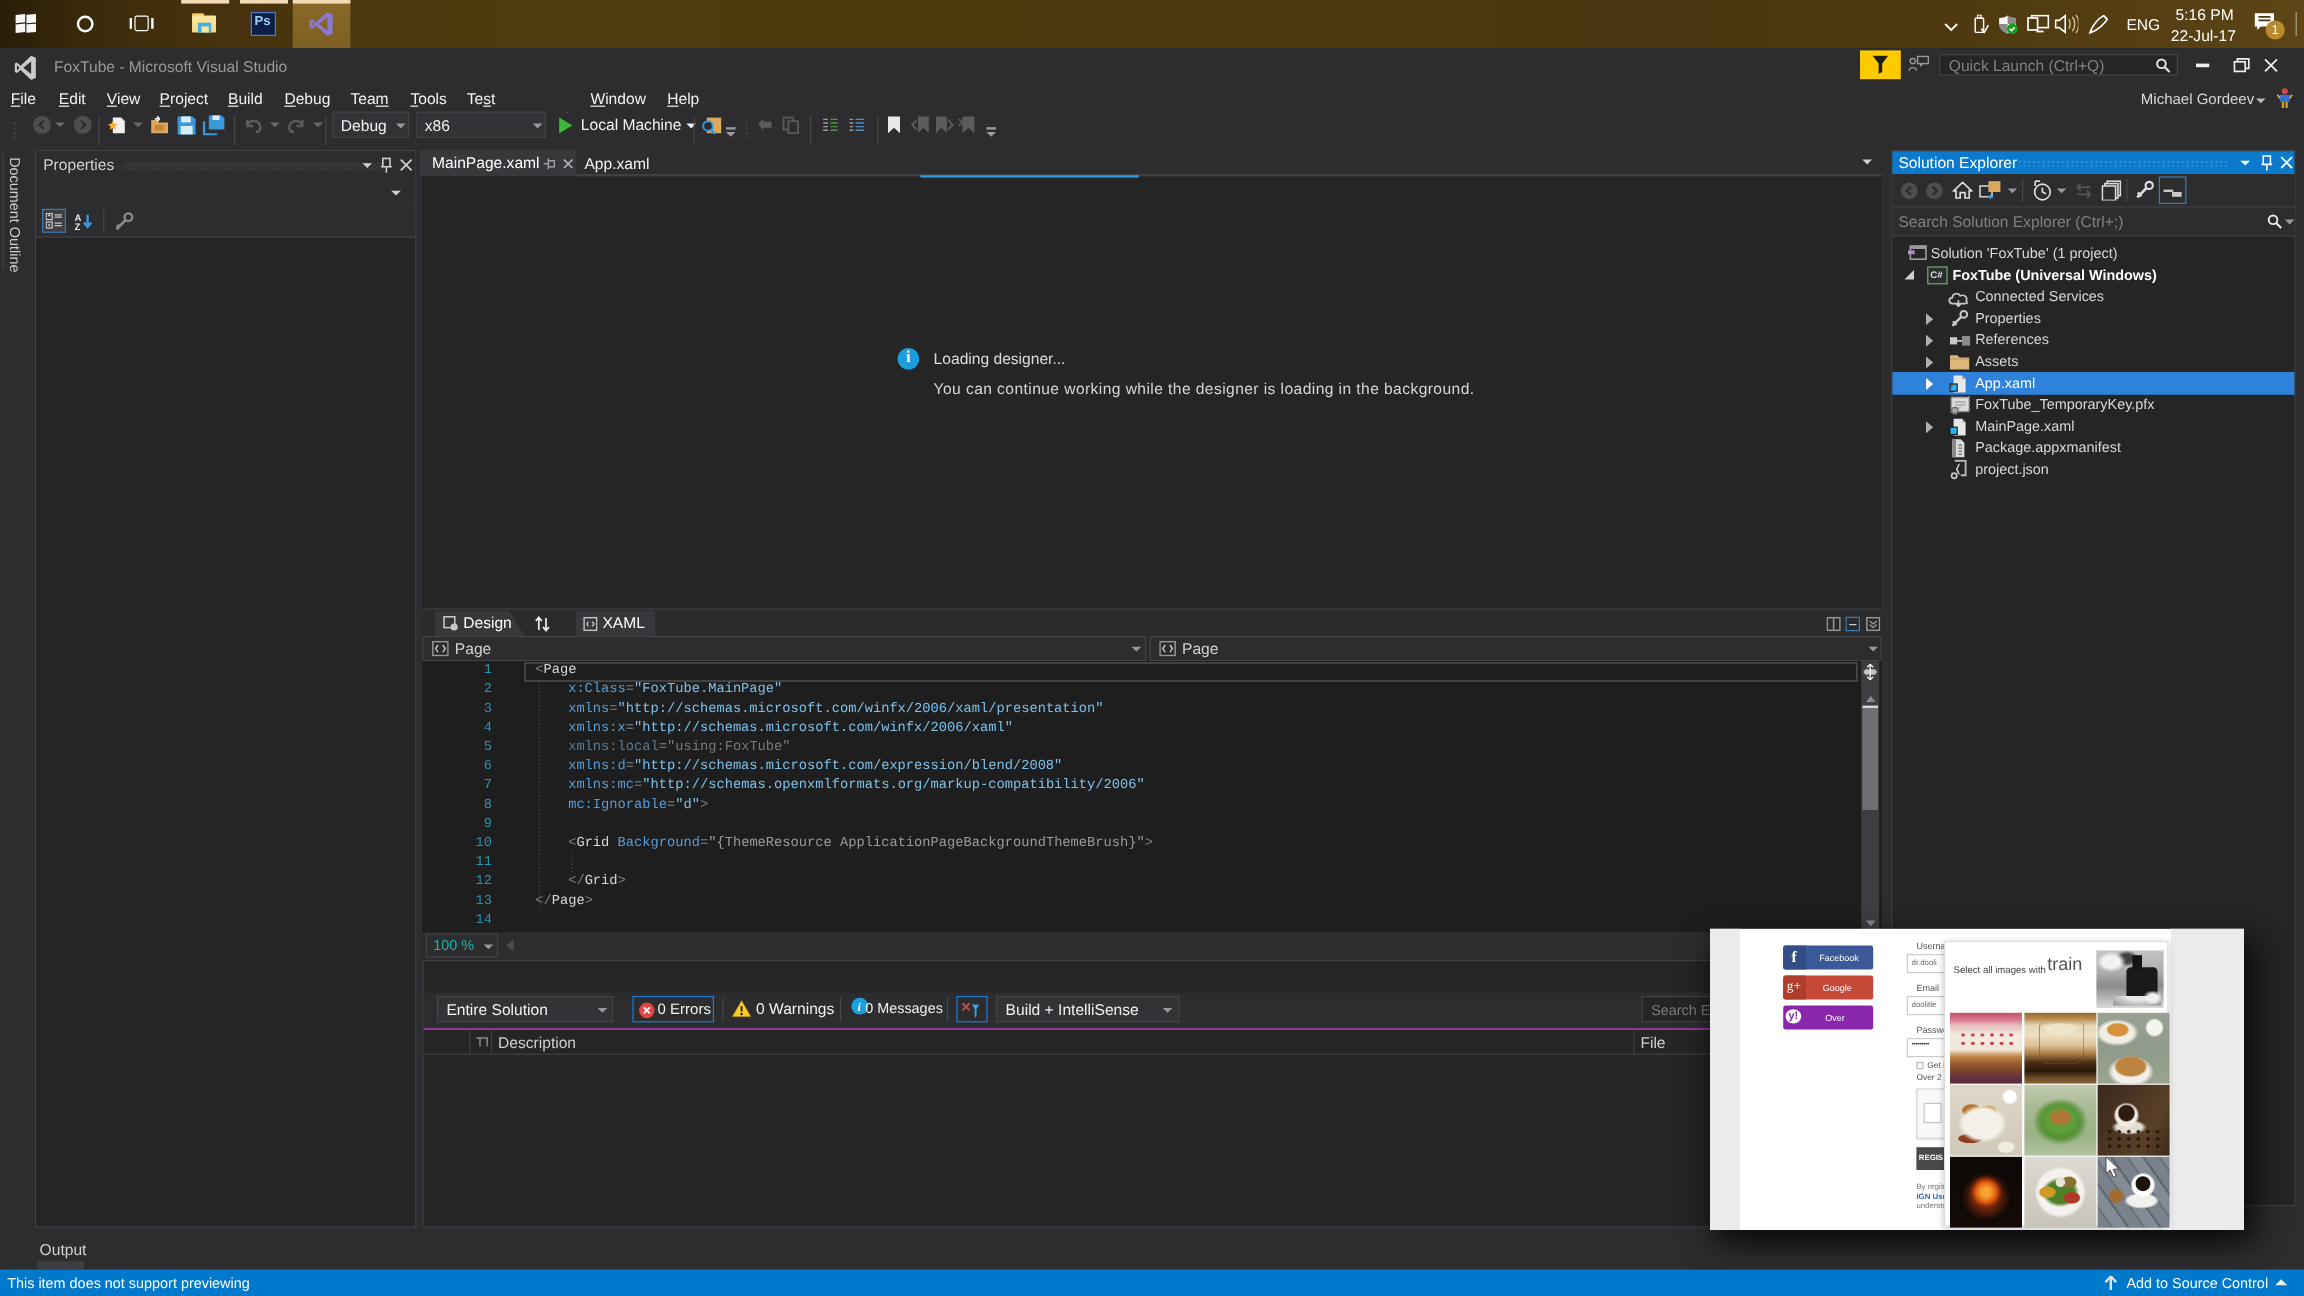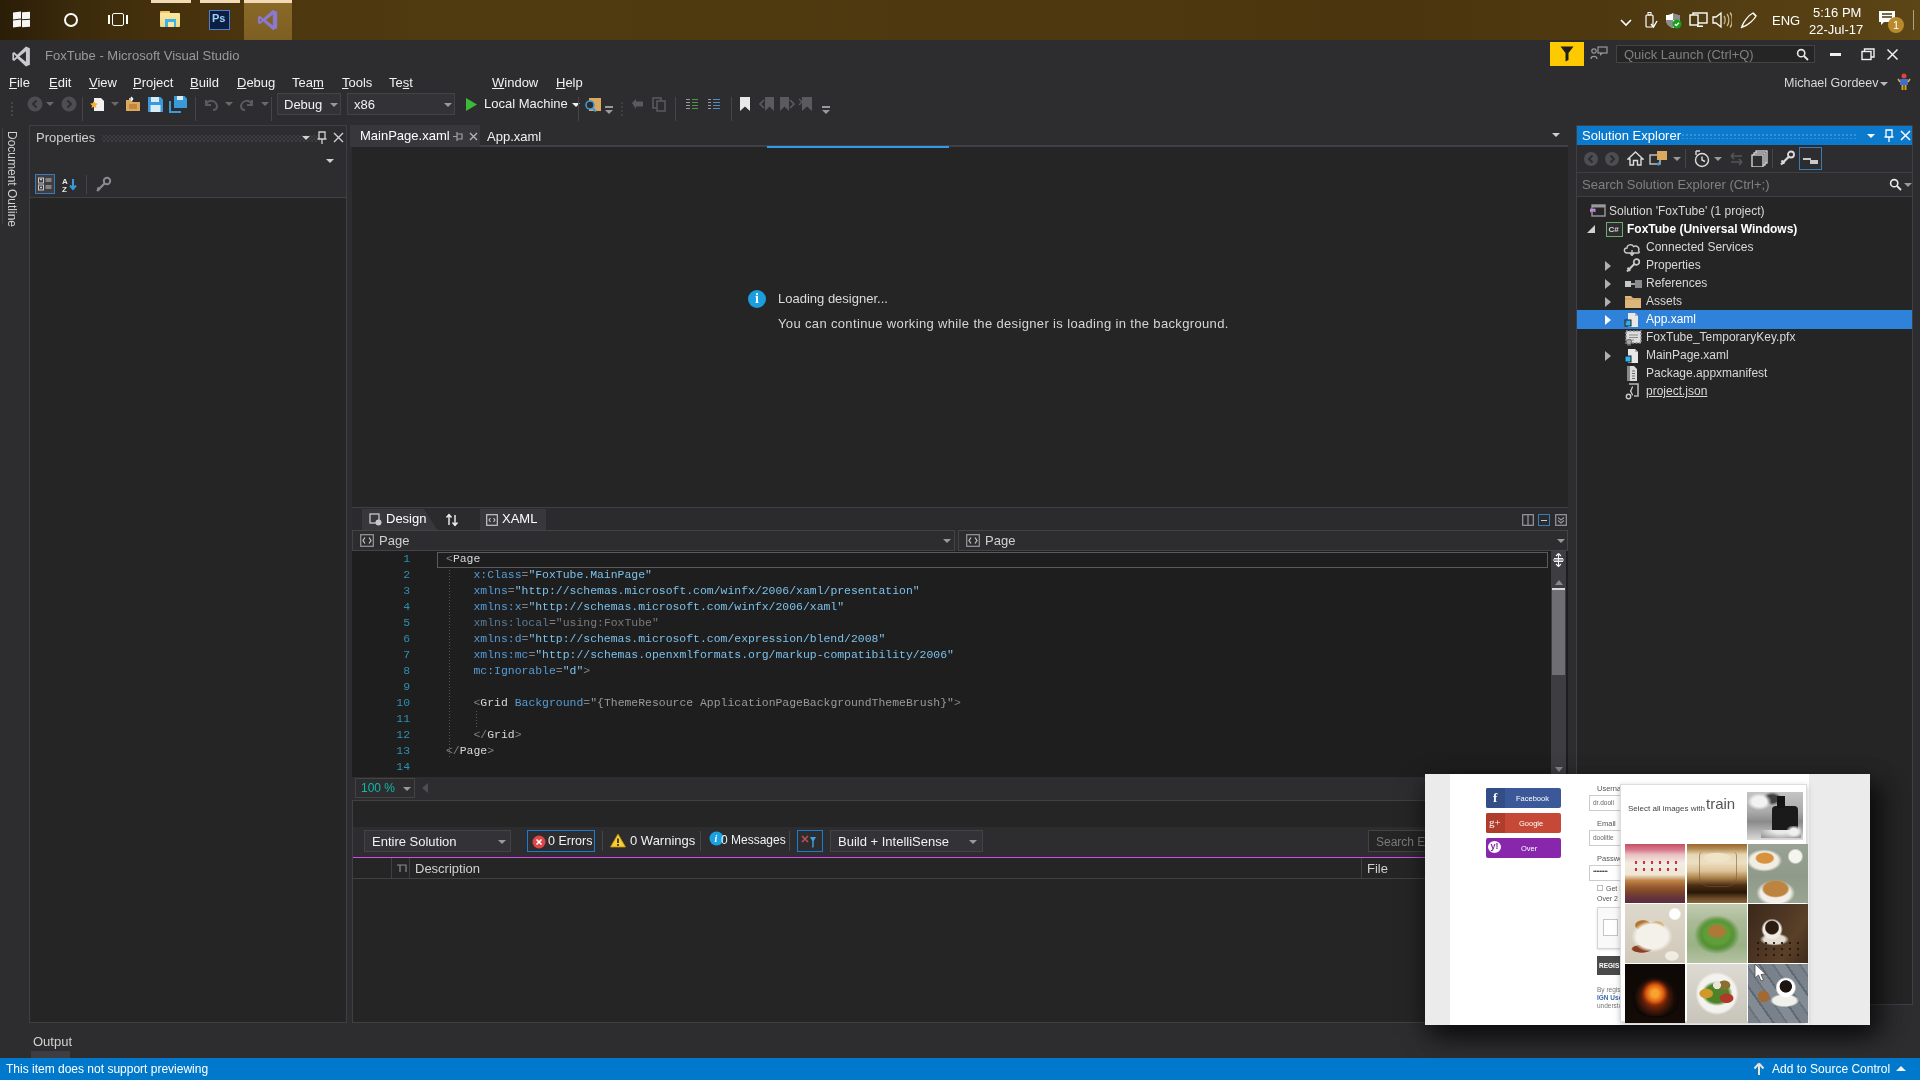--- a/index.html
+++ b/index.html
@@ -631,21 +631,21 @@
       <path d="M3 1 L3 16 L6 16 L6 1 Z" fill="#8a8a8e"></path>
       <path d="M8 6 L11 6 M8 8.5 L11 8.5 M8 11 L11 11 M8 13.5 L11 13.5" stroke="#6a6a6e" stroke-width="1"></path>
     </svg>
     <div class="abs" style="left:69px;top:169px;">Package.appxmanifest</div>
 
     <svg class="abs" style="left:47px;top:186px;" width="17" height="17" viewBox="0 0 17 17">
       <path d="M5 1 L14 1 L14 13 L10 13" stroke="#b8b8bc" stroke-width="1.6" fill="none"></path>
       <path d="M9 4 C7.2 4 8.1 8 6 8 C8.1 8 7.2 12 9 12" stroke="#c8c8c8" stroke-width="1.4" fill="none"></path>
       <circle cx="4.5" cy="13.5" r="2.2" fill="none" stroke="#c8c8c8" stroke-width="1.4"></circle>
     </svg>
-    <div class="abs" style="left:69px;top:187px;text-decoration:underline;">project.json</div>
+    <div class="abs" style="left:69px;top:187px;">project.json</div>
   </div>
 </div>
 
 <div class="abs" style="left:33px;top:1034px;width:80px;height:16px;color:#d0d0d0;font-size:13px;">Output</div>
 <div class="abs" style="left:31px;top:1051px;width:39px;height:7px;background:#3e3e42;"></div>
 
 <div id="statusbar" class="abs" style="left:0;top:1058px;width:1920px;height:22px;background:#0079cc;color:#ffffff;">
   <div class="abs" style="left:6px;top:4px;">This item does not support previewing</div>
   <svg class="abs" style="left:1753px;top:4px;" width="12" height="14" viewBox="0 0 12 14">
         <path d="M6 13 L6 3 M6 1.5 L1.5 6.5 M6 1.5 L10.5 6.5" stroke="#e8e4da" stroke-width="2" fill="none"></path>

